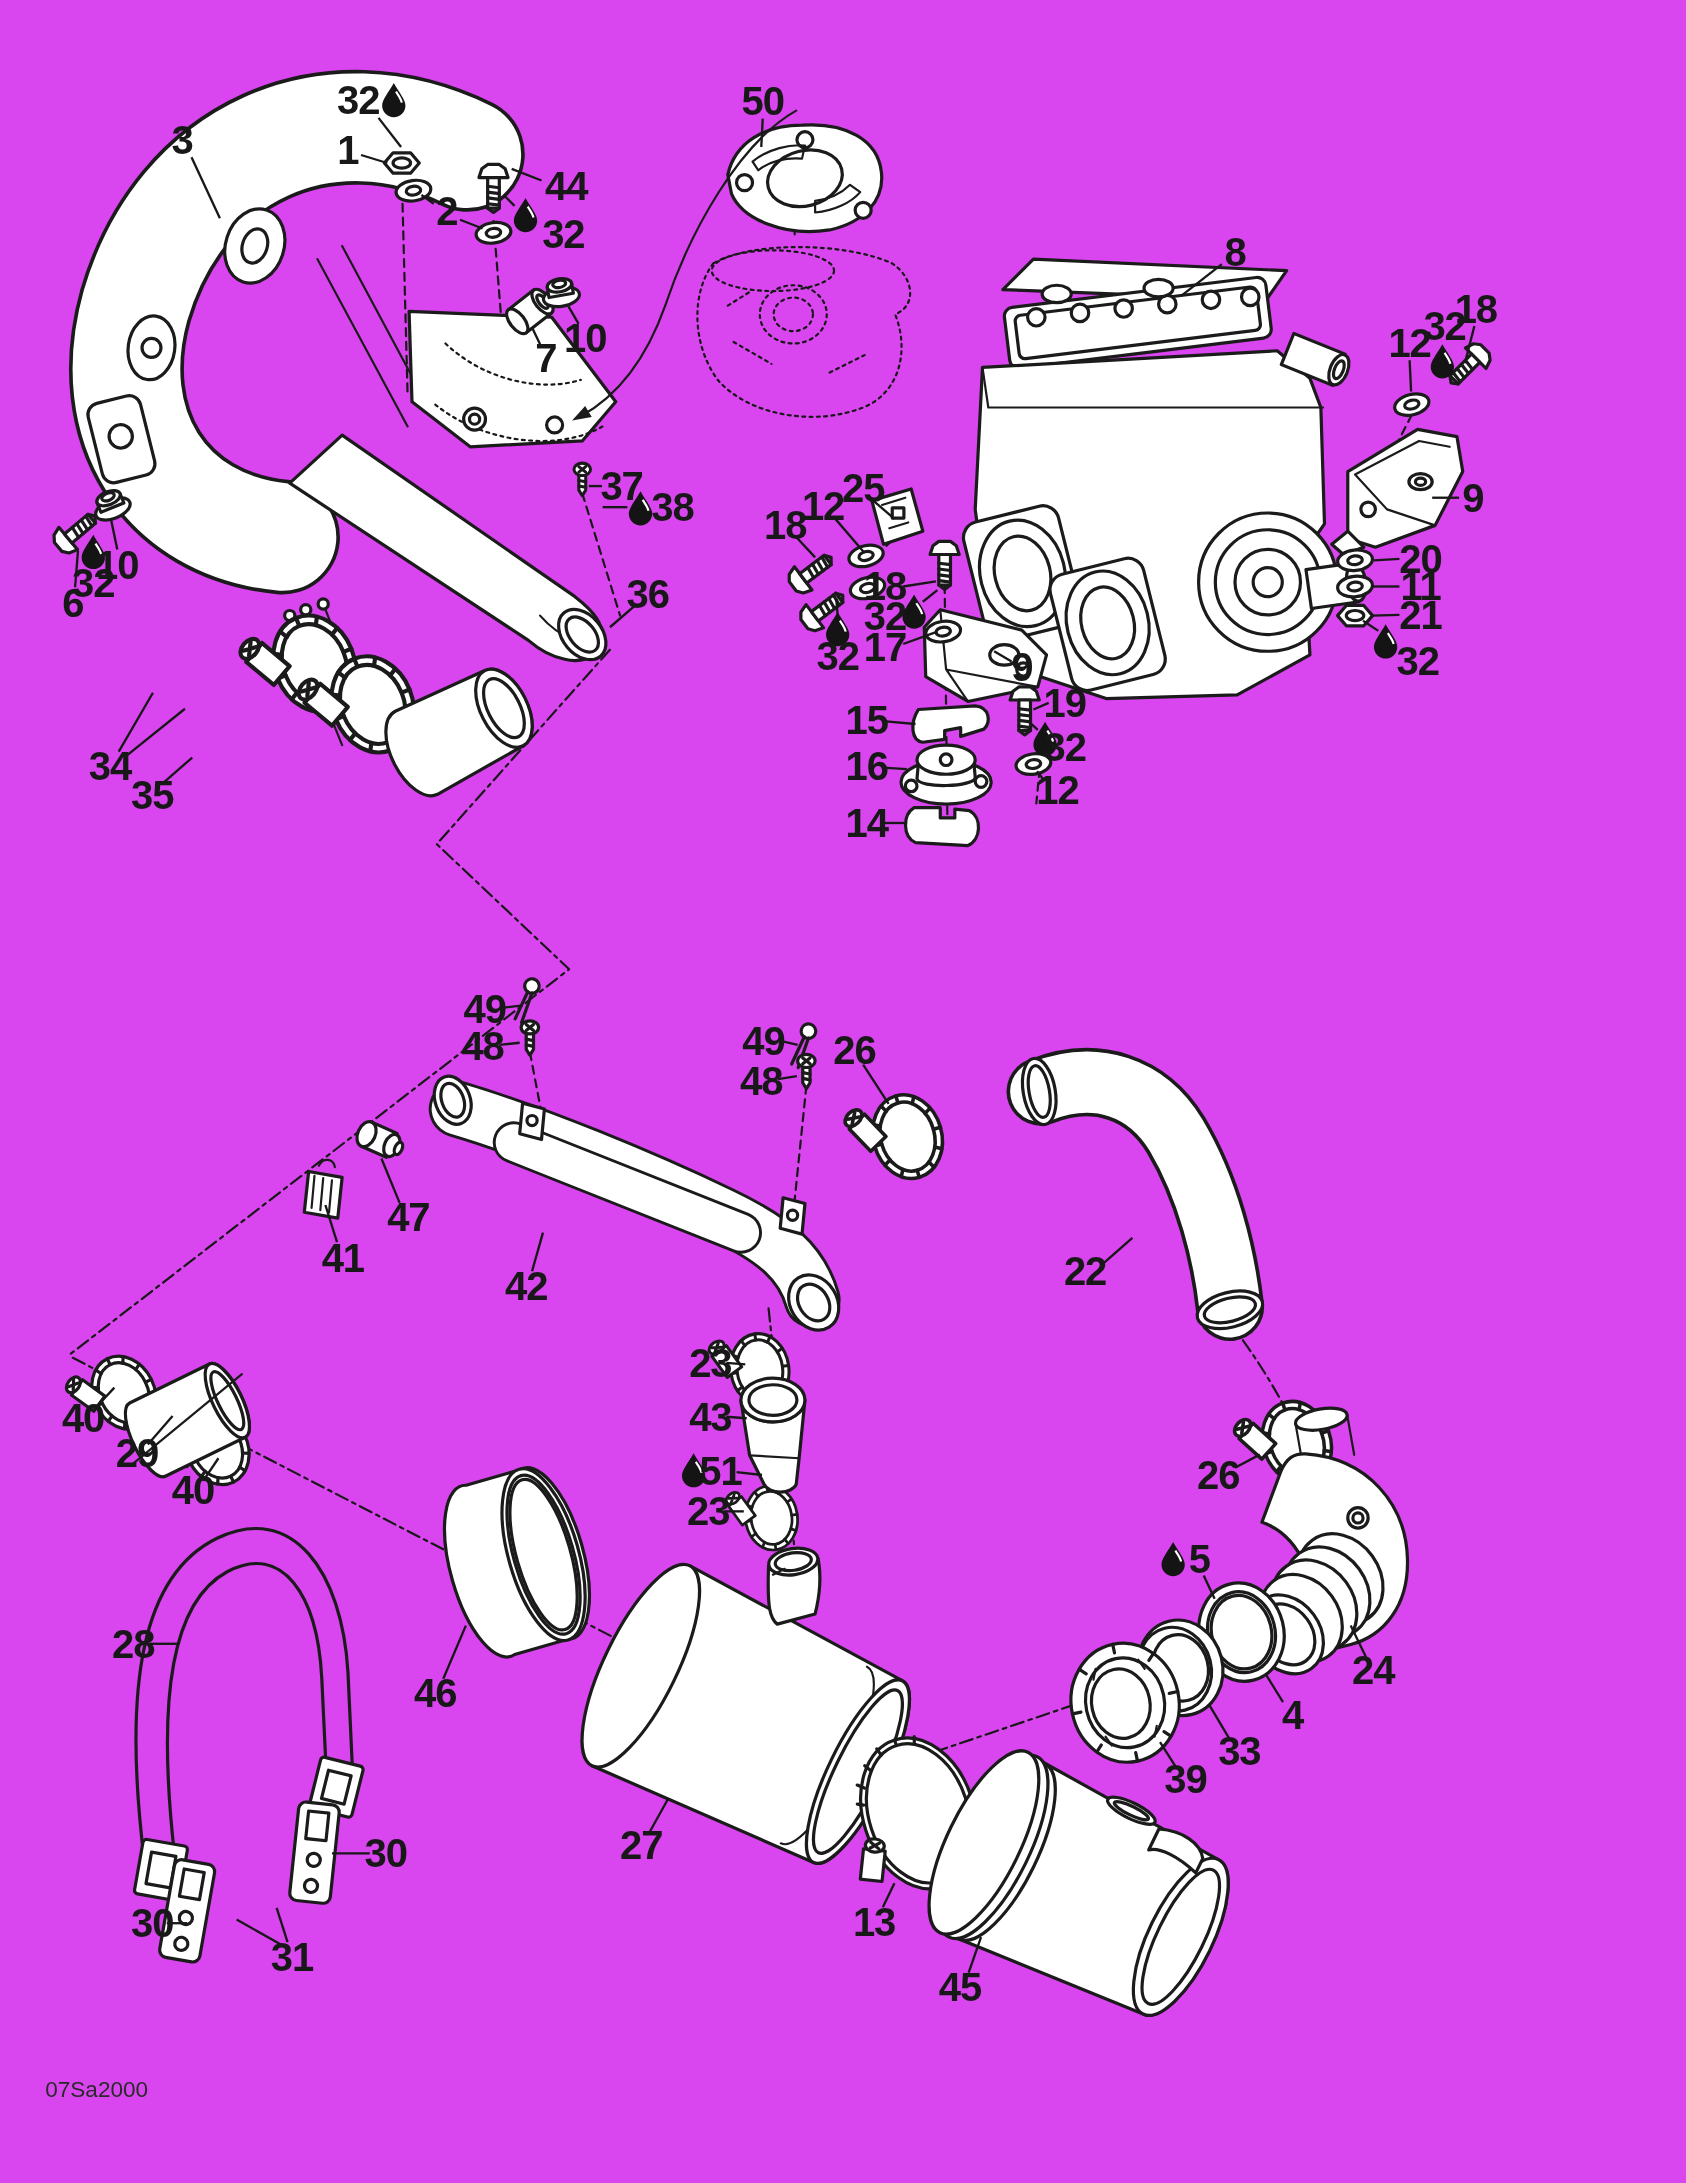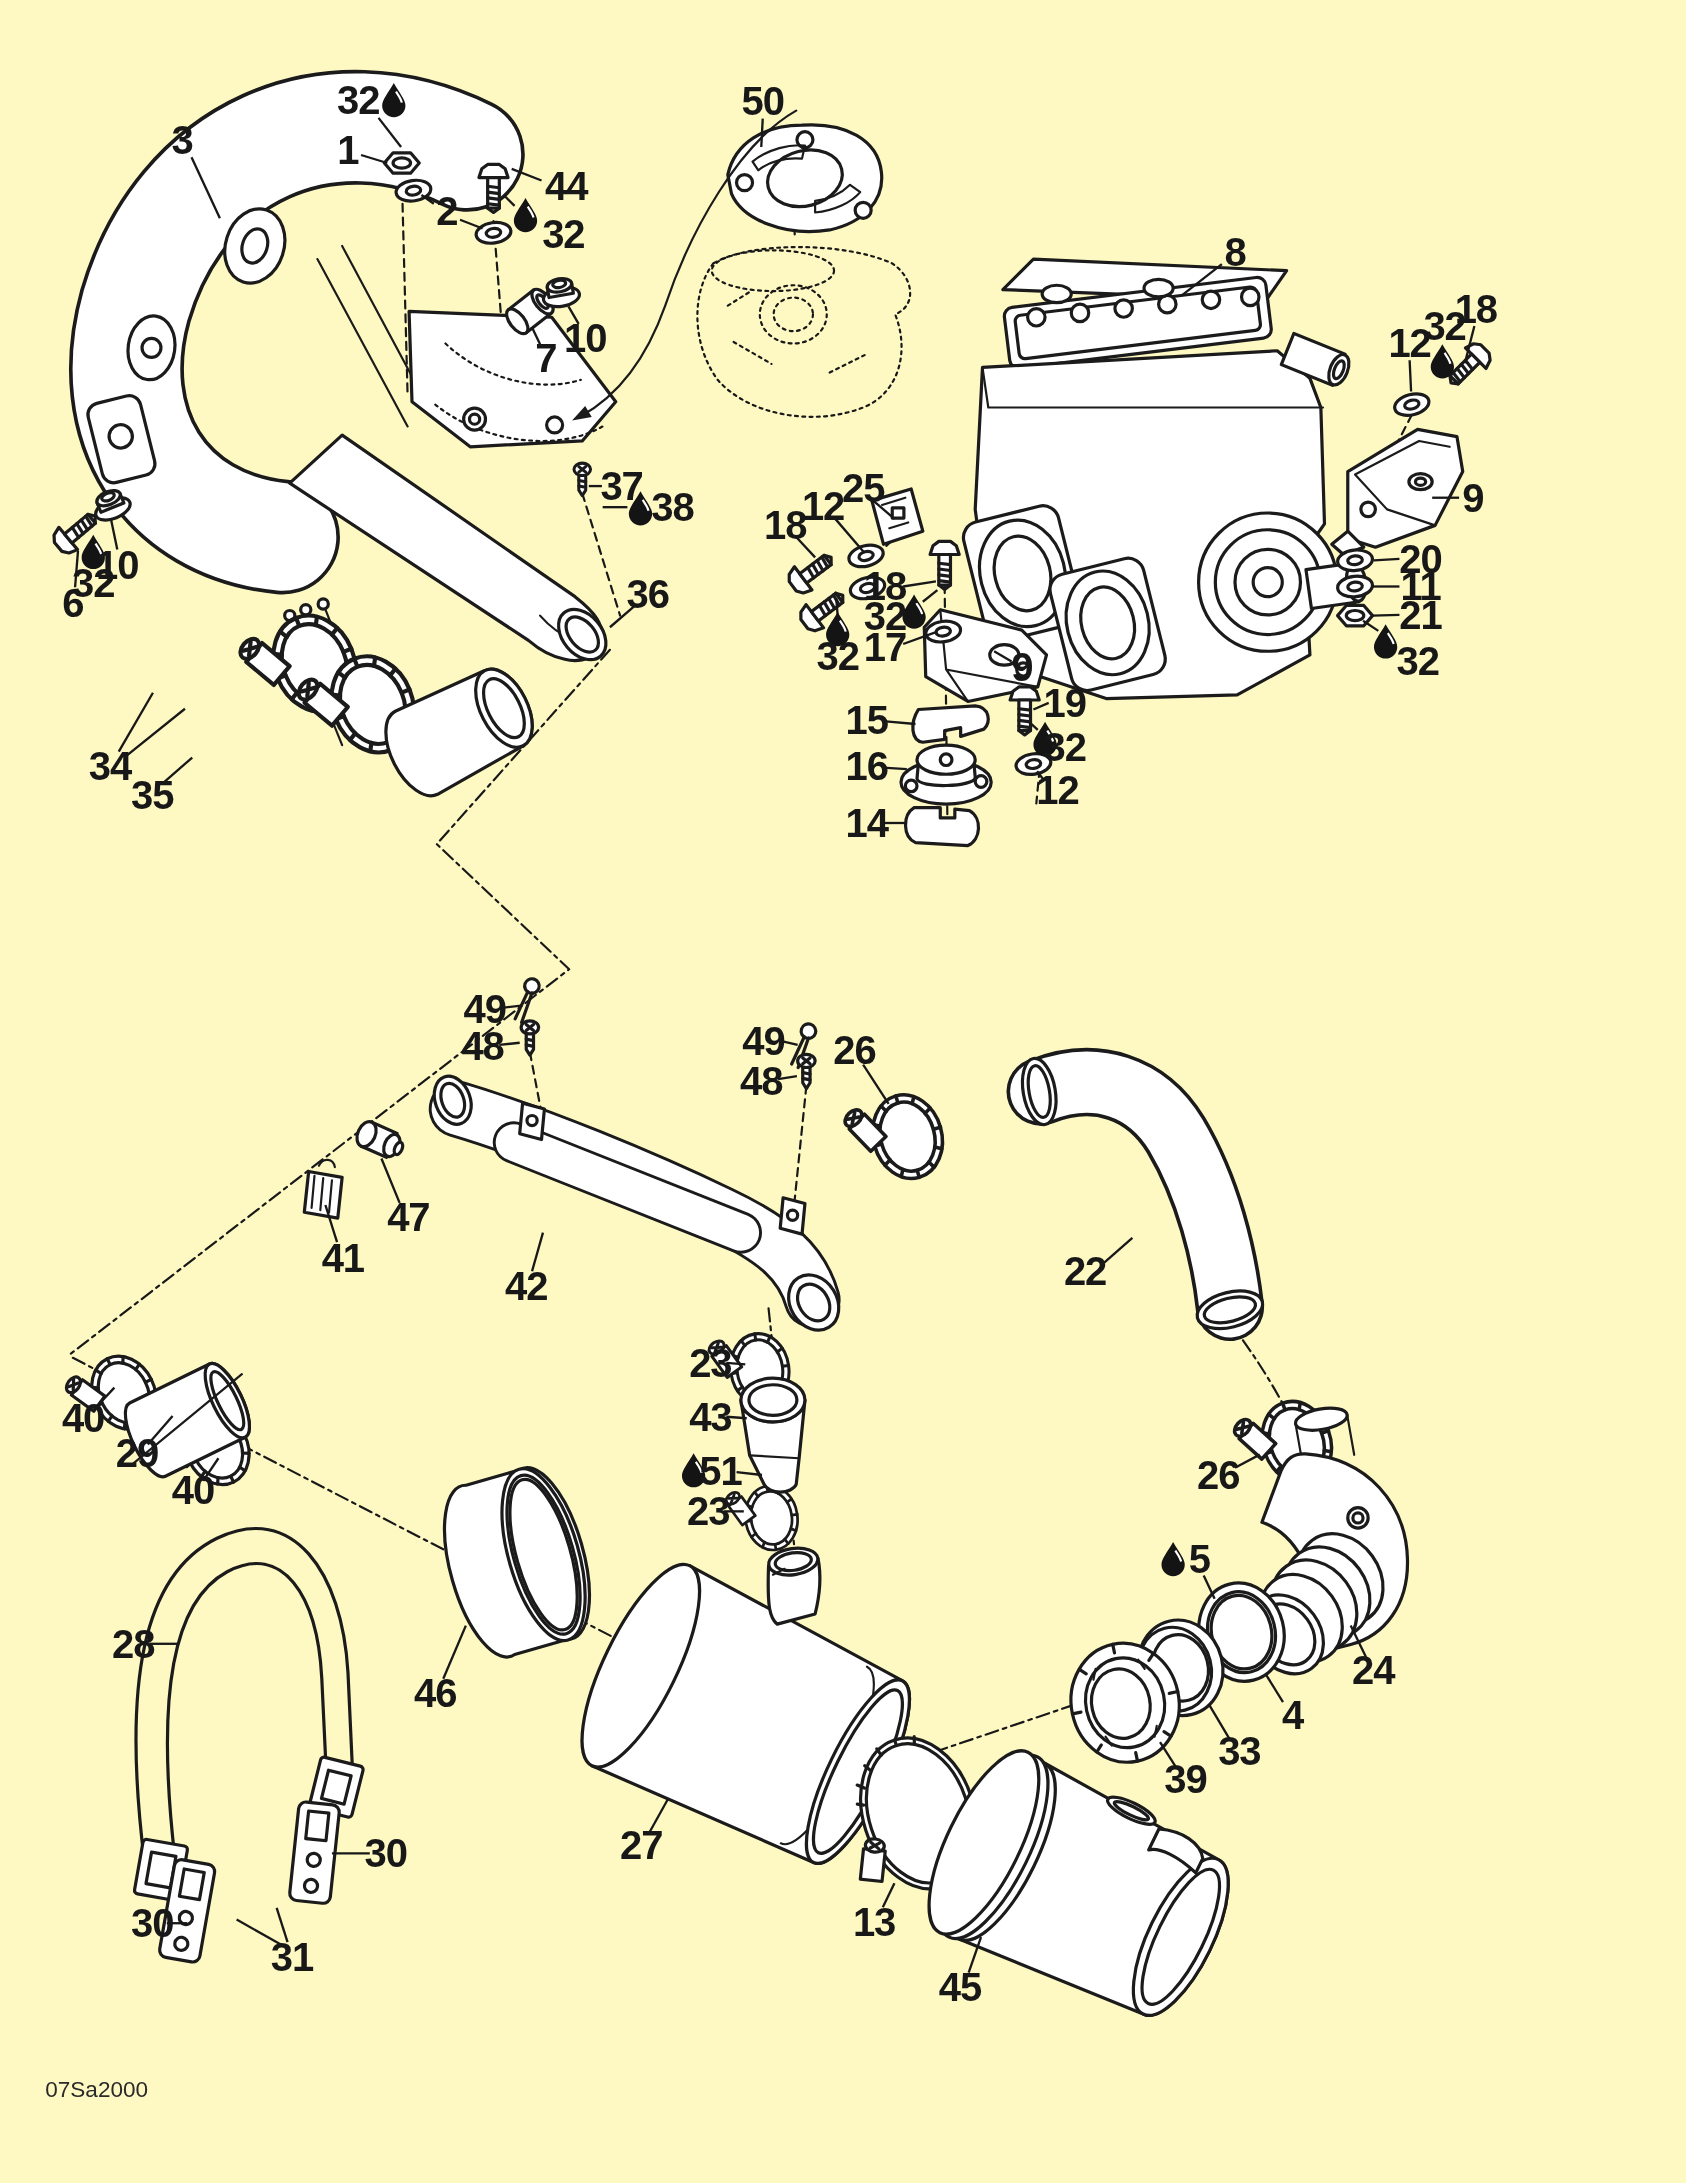--- a/index.html
+++ b/index.html
@@ -1,16 +1,16 @@
 <!DOCTYPE html>
 <html style="font-size:11.6px"><head>
 <meta charset="utf-8">
 <style>
   html,body{margin:0;padding:0;background:#fff;}
-  .stage{position:relative;width:1687px;height:2183px;background:#fef9c3;overflow:hidden;}
+  .stage{position:relative;width:1687px;height:2183px;background:#d946ef;overflow:hidden;}
   svg{position:absolute;left:0;top:0;}
   .w{fill:#ffffff;}
   .num{font-family:"Liberation Sans",sans-serif;font-size:55px;font-weight:700;fill:#181818;text-anchor:middle;dominant-baseline:central;letter-spacing:-1.5px;stroke:none;}
   .code{font-family:"Liberation Sans",sans-serif;font-size:31px;font-weight:400;fill:#2a2a2a;stroke:none;}
   .leader{stroke:#181818;stroke-width:3.2;fill:none;}
   .cdash{stroke:#181818;stroke-width:3;fill:none;stroke-dasharray:18 7 5 7;}
   .dash2{stroke:#181818;stroke-width:3;fill:none;stroke-dasharray:11 8;}
   .dot{stroke:#181818;stroke-width:3;fill:none;stroke-dasharray:4 6;}
   .thin{stroke-width:3;}
 </style>

